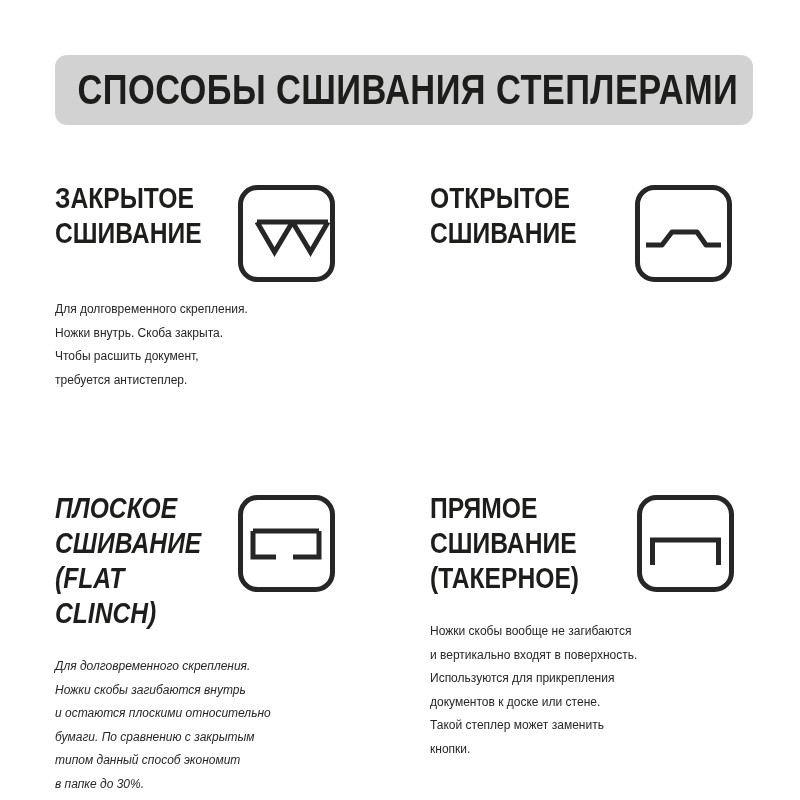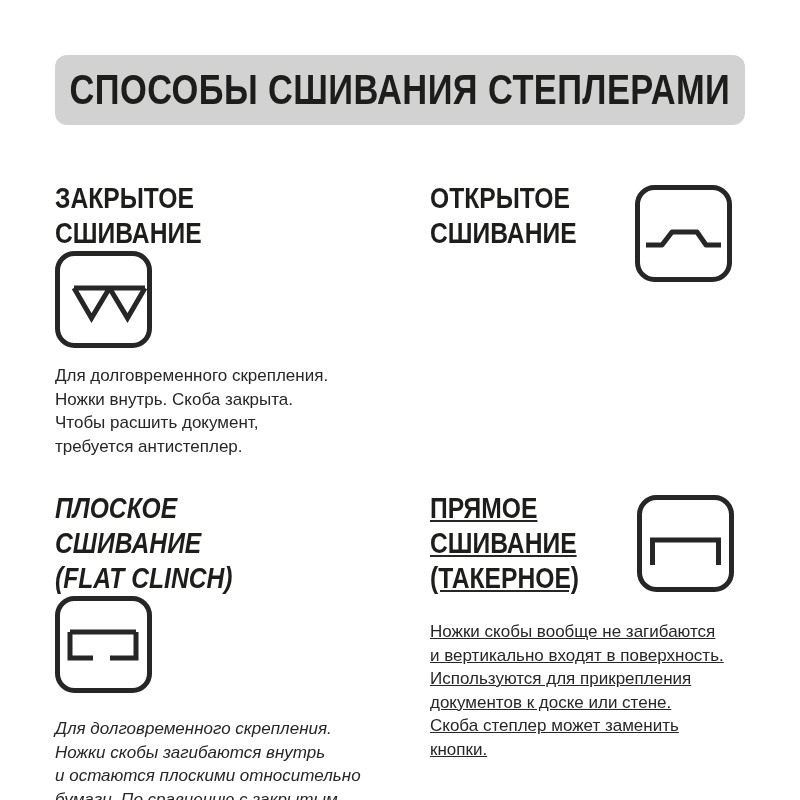--- a/index.html
+++ b/index.html
@@ -5,43 +5,43 @@
   html, body { margin:0; padding:0; }
   body {
     width:800px; height:800px; background:#ffffff;
     font-family:"Liberation Sans", sans-serif;
     position:relative; overflow:hidden;
     color:#262626;
   }
   .banner {
     position:absolute; left:55px; top:55px; width:690px; height:70px;
     background:#d2d2d2; border-radius:12px;
-    display:flex; align-items:center; justify-content:center;
+    display:flex; align-items:center; justify-content:center;padding-left:8px;
   }
   .banner-title {
     font-weight:bold; font-size:42px; color:#1d1d1b;
     white-space:nowrap; transform:scaleX(0.82); letter-spacing:0.5px;
   }
   .section { position:absolute; }
   .s-closed   { left:55px;  top:185px; width:340px; }
   .s-open     { left:430px; top:185px; width:352px; }
   .s-flat     { left:55px;  top:495px; width:340px;font-style:italic; }
-  .s-straight { left:430px; top:495px; width:352px;text-decoration:underline; }
+  .s-straight { left:430px; top:495px; width:352px; }
   .head { display:flex; justify-content:space-between; align-items:flex-start; }
-  .s-closed .head, .s-flat .head { width:280px;flex-direction:column; }
+  .s-closed .head, .s-flat .head { width:280px; }
   .s-open .head, .s-straight .head { width:290px;gap:32px; }
   .sec-title {
     font-weight:bold; font-size:29px; line-height:35px; color:#1d1d1b;
     white-space:pre-line; transform:scaleX(0.85); transform-origin:left top;
     margin-top:-4px;
   }
   .icon-box { flex:none; width:97px; height:97px; }
   .icon-box svg { display:block; }
   .desc {
-    margin-top:16px; font-size:17px; line-height:23.5px;
+    margin-top:16px; font-size:12px; line-height:23.5px;
     color:#262626; white-space:pre-line;
   }
   .s-flat .desc, .s-straight .desc { margin-top:24px; }
 </style>
 </head>
 <body>
 
 <div class="banner">
   <div class="banner-title">СПОСОБЫ СШИВАНИЯ СТЕПЛЕРАМИ</div>
 </div>
@@ -105,15 +105,15 @@
       <svg width="97" height="97" viewBox="0 0 97 97" fill="none">
         <rect x="2.5" y="2.5" width="92" height="92" rx="17" stroke="#262626" stroke-width="5"></rect>
         <path d="M15.5 70 V45 H81.5 V70" stroke="#262626" stroke-width="5" stroke-linejoin="miter"></path>
       </svg>
     </div>
   </div>
   <div class="desc">Ножки скобы вообще не загибаются
 и вертикально входят в поверхность.
 Используются для прикрепления
 документов к доске или стене.
-Скоба степлер может заменить
+Такой степлер может заменить
 кнопки.</div>
 </div>
 
 </body></html>

